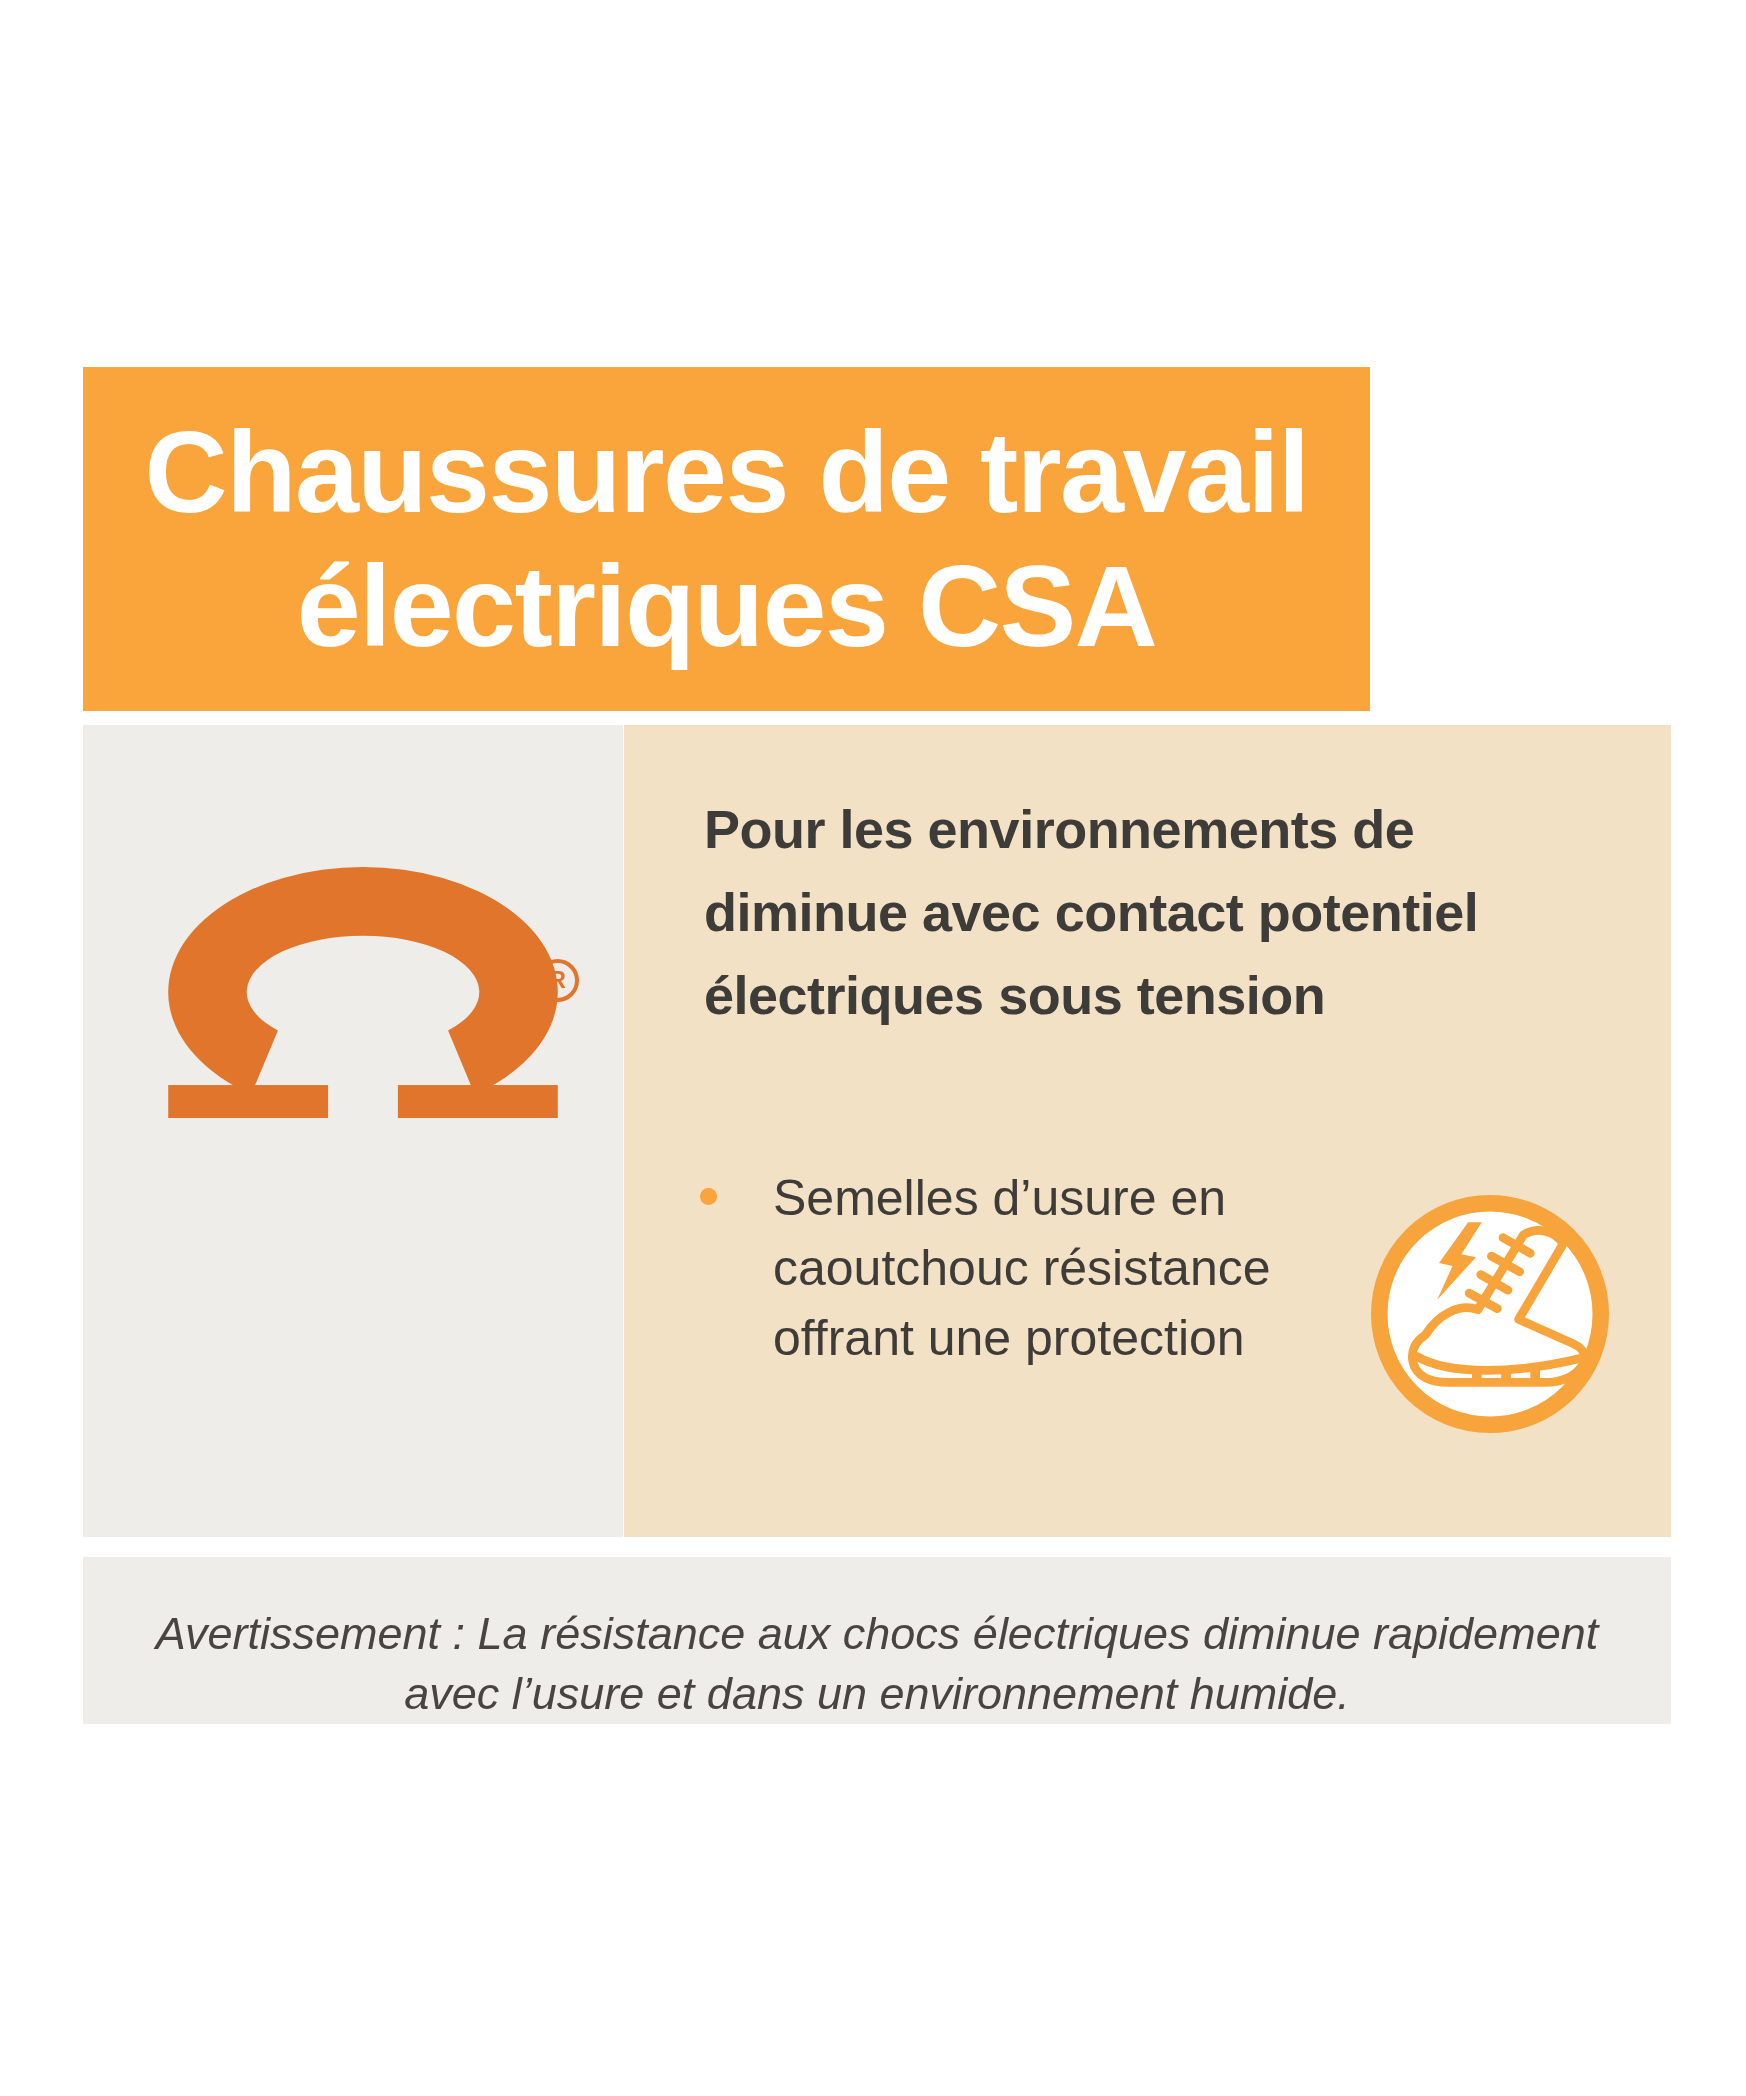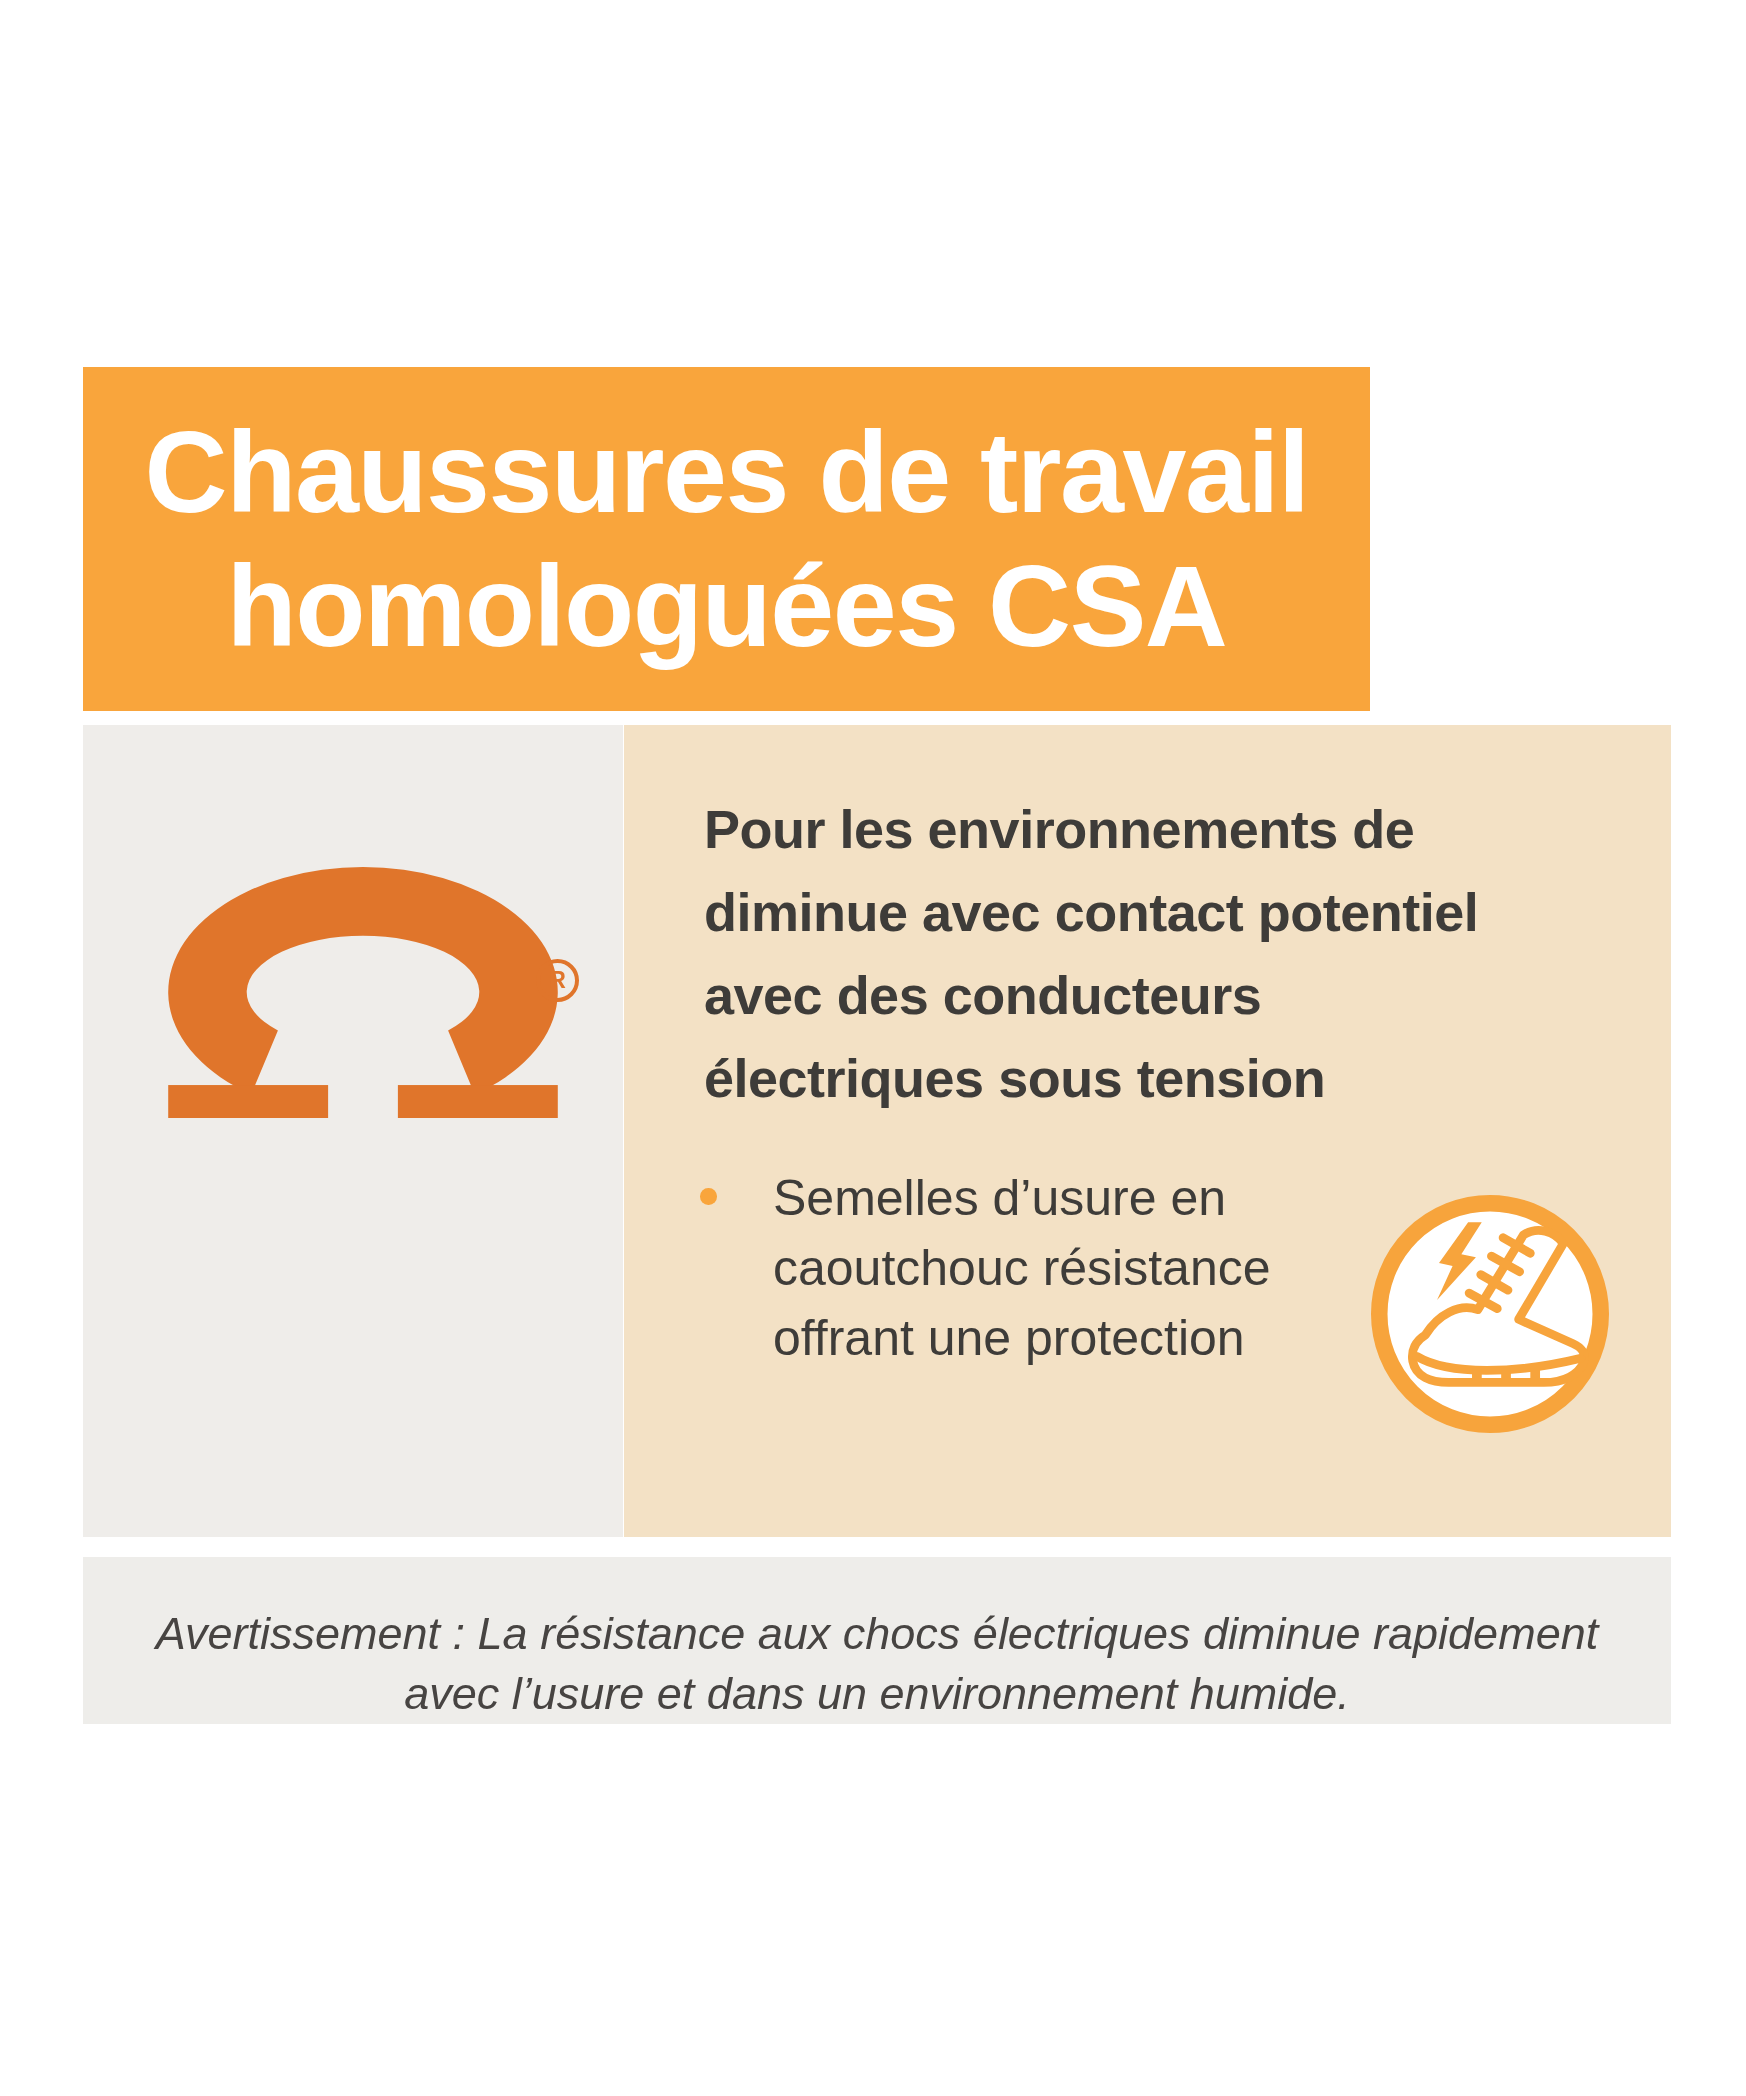--- a/index.html
+++ b/index.html
@@ -78,21 +78,21 @@
     text-align:center;white-space:nowrap;
   }
 </style>
 </head>
 <body>
 
 <div class="canvas">
 
   <div class="title-band">
     <div class="title-line">Chaussures de travail</div>
-    <div class="title-line">homologuées CSA</div>
+    <div class="title-line">électriques CSA</div>
   </div>
 
   <div class="logo-box"></div>
 
   <svg class="omega-svg" viewBox="0 0 402 259" aria-hidden="true">
     <path fill="#E0752B" d="M 85.7 234.7
          A 201 129 0 1 1 316.3 234.7
          L 288.8 168.6
          A 120 58 0 1 0 113.2 168.6
          Z"></path>
@@ -101,21 +101,20 @@
   </svg>
   <div class="registered-badge">
     <span>R</span>
   </div>
 
   <div class="info-box"></div>
 
   <div class="panel-heading">
     <div class="heading-line">Pour les environnements de</div>
     <div class="heading-line">diminue avec contact potentiel</div>
-    <div class="heading-line">avec des conducteurs</div>
     <div class="heading-line">électriques sous tension</div>
   </div>
 
   <div class="bullet-dot"></div>
   <div class="bullet-text">
     <div class="bullet-line">Semelles d’usure en</div>
     <div class="bullet-line">caoutchouc résistance</div>
     <div class="bullet-line">offrant une protection</div>
   </div>
 

